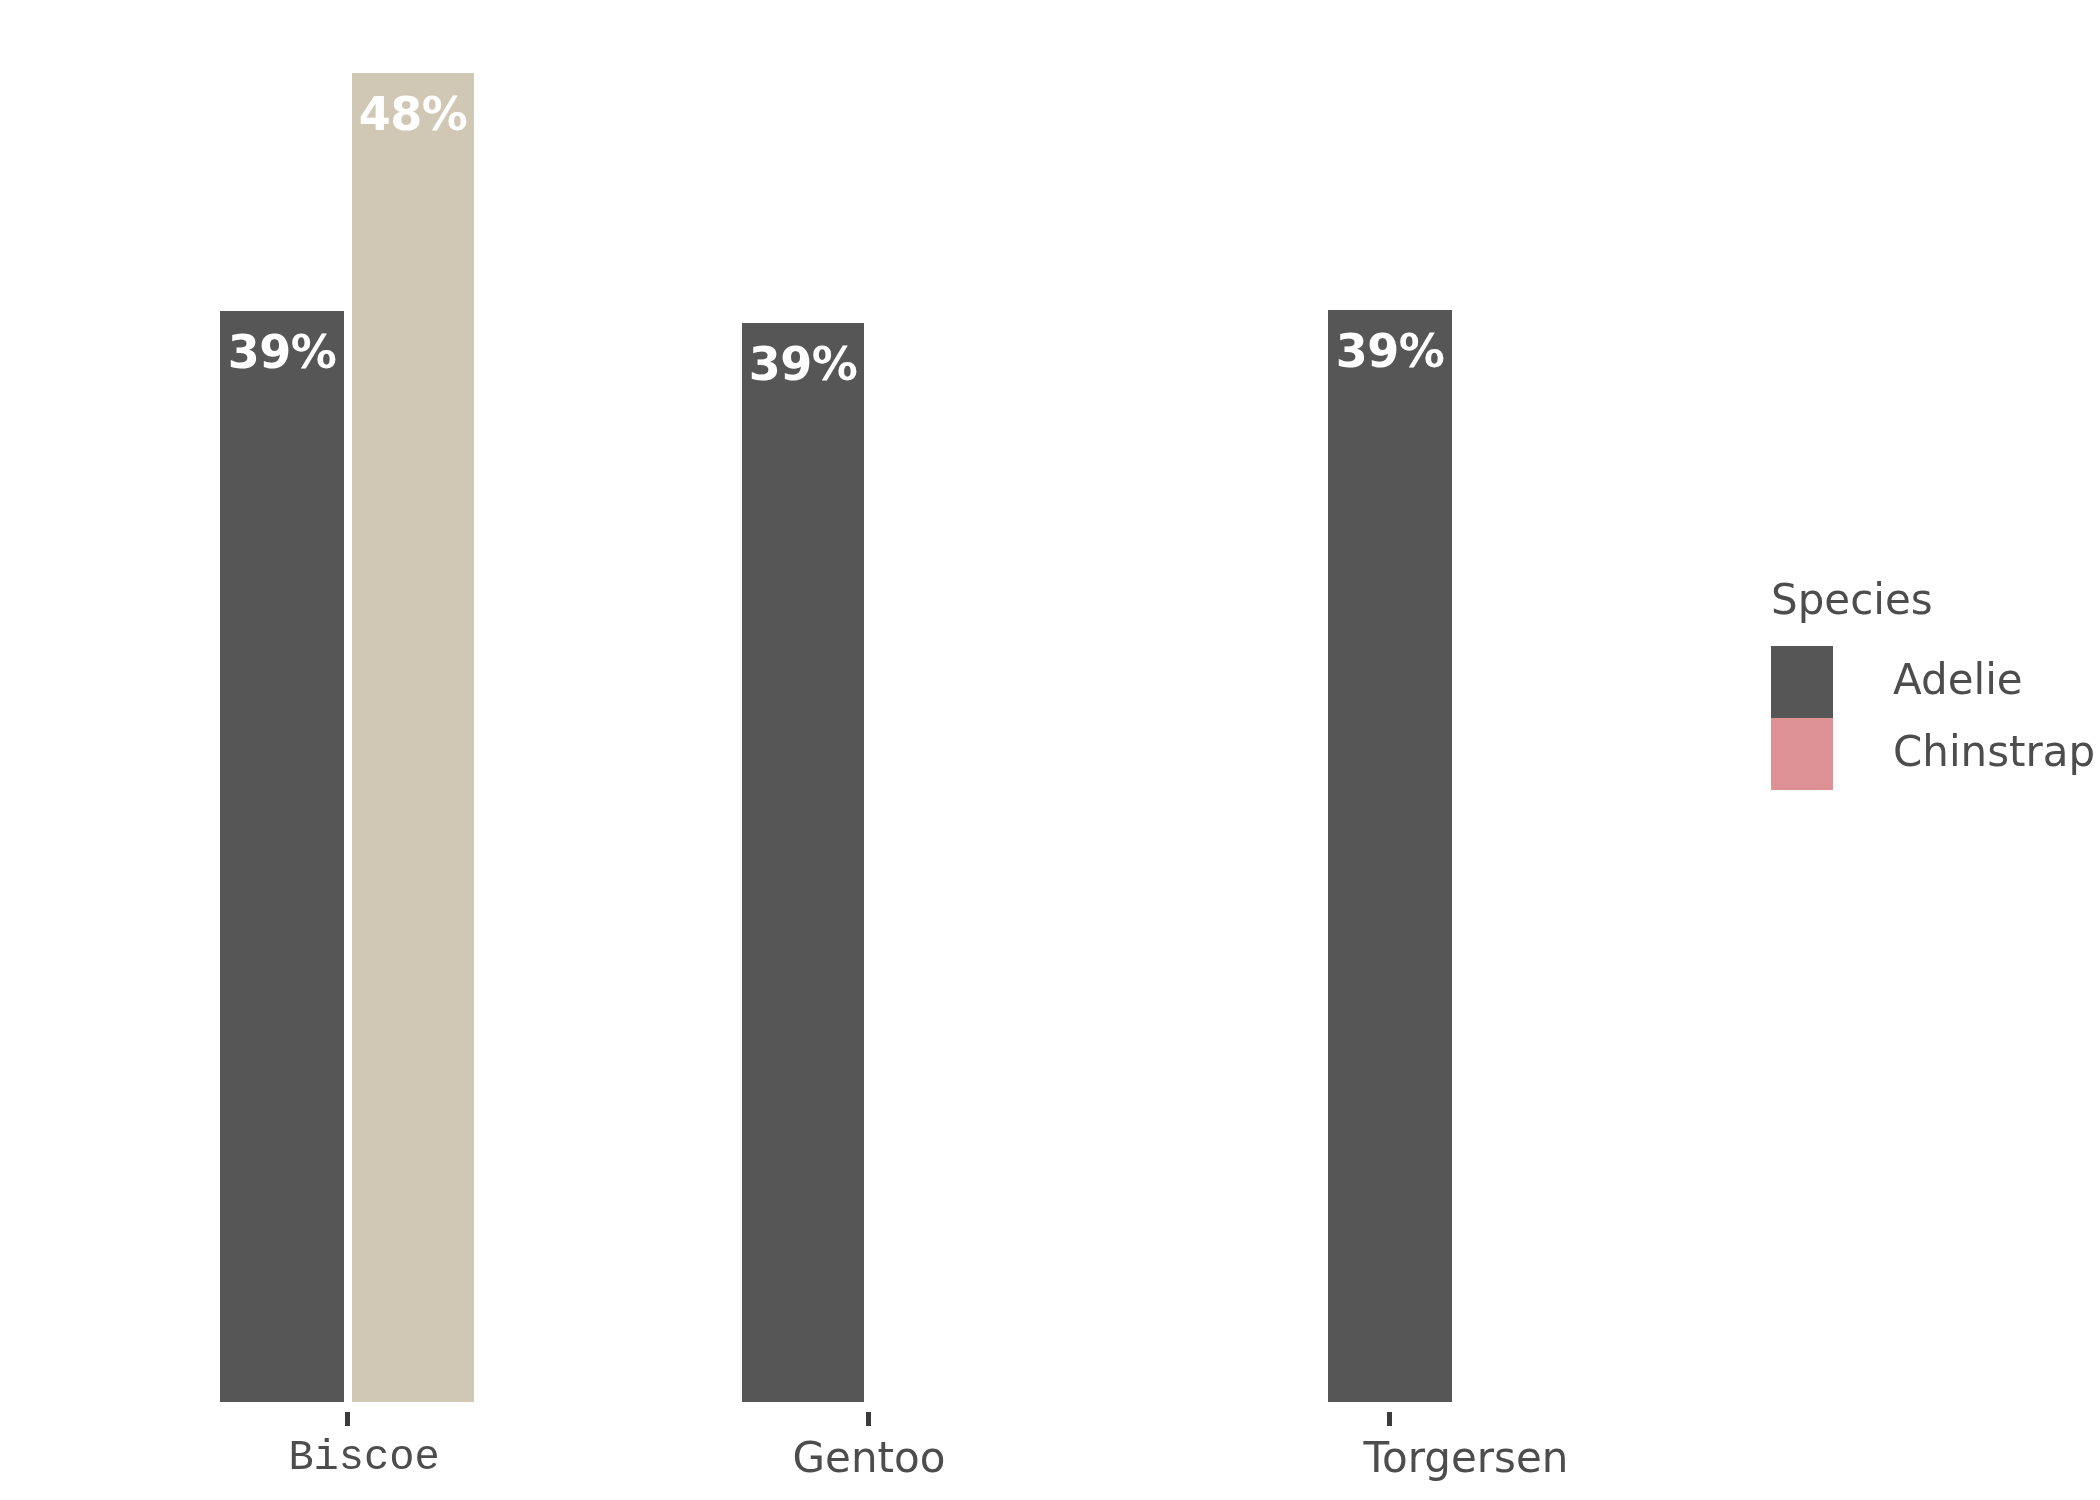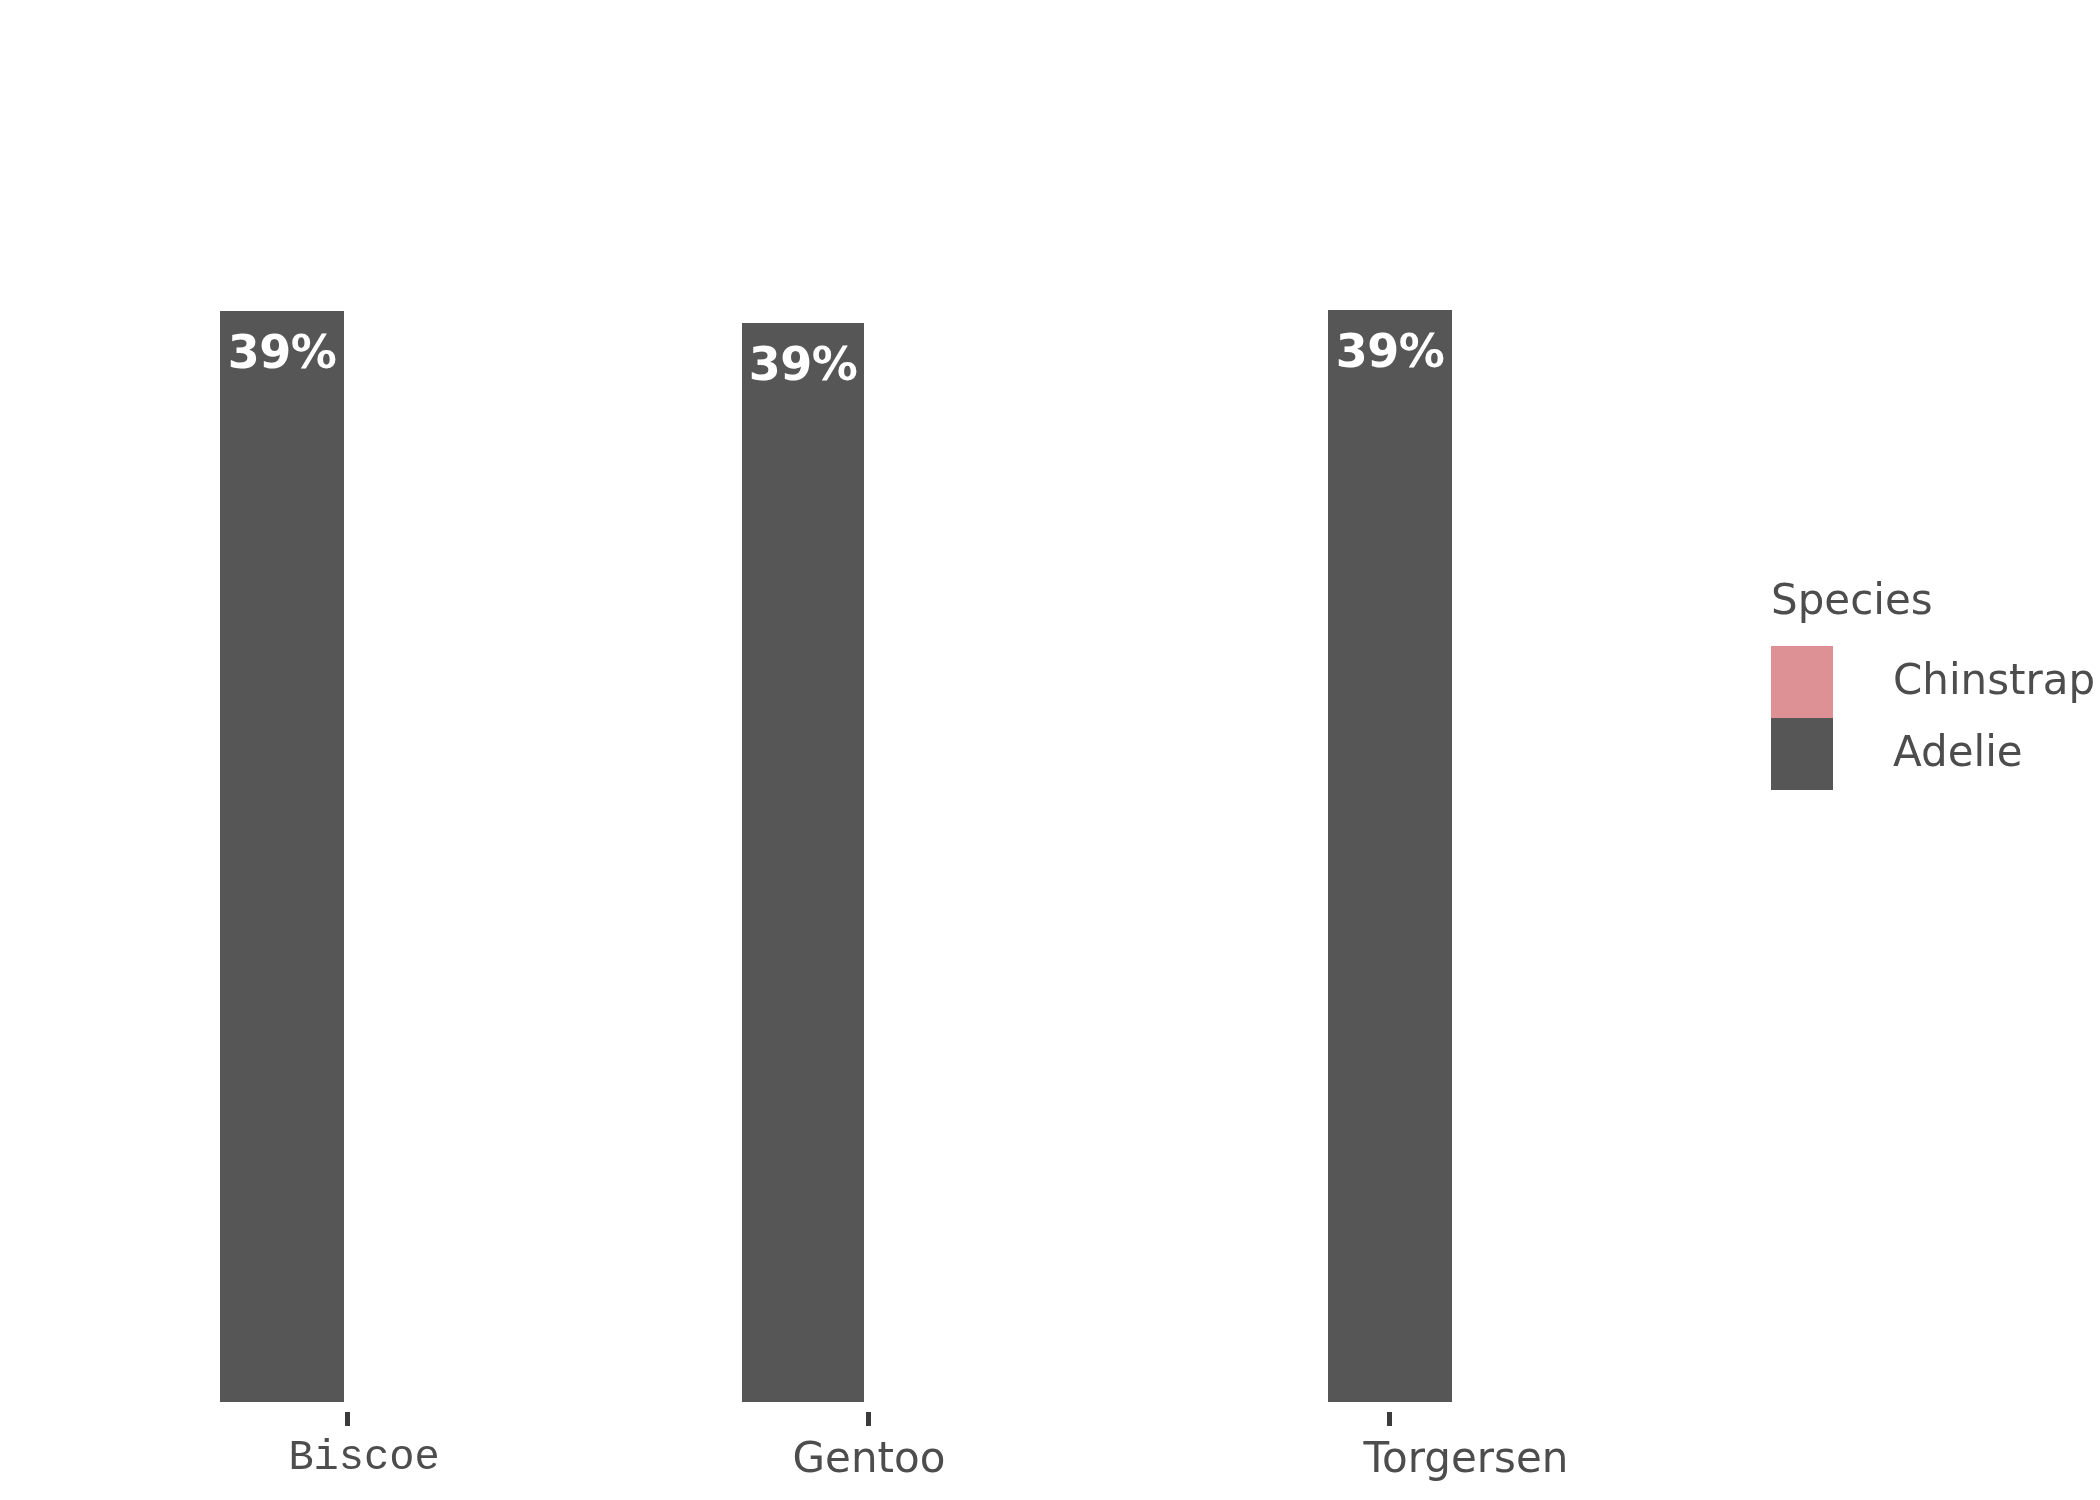--- a/index.html
+++ b/index.html
@@ -119,20 +119,23 @@
 <body>
 
 <div id="chart-root">
 
   <div class="plot-area">
 
     <div class="bar" style="left:220px; top:311px; width:124px; height:1091px; background:#565656;">
       <span class="bar-value-label">39%</span>
     </div>
 
+    <div class="bar" style="left:352px; top:73px; width:122px; height:1329px; background:#d0c8b4;">
+      <span class="bar-value-label">48%</span>
+    </div>
 
     <div class="bar" style="left:742px; top:323px; width:122px; height:1079px; background:#565656;">
       <span class="bar-value-label">39%</span>
     </div>
 
 
     <div class="bar" style="left:1328px; top:310px; width:124px; height:1092px; background:#565656;">
       <span class="bar-value-label">39%</span>
     </div>
 
@@ -150,24 +153,24 @@
     <div class="x-tick-label" style="left:1466px;">Torgersen</div>
 
   </div>
 
   <div class="legend">
 
     <div class="legend-title">Species</div>
 
 
     <div class="legend-row">
-      <span class="legend-swatch" style="background:#de9194;"></span>
-      <span class="legend-label">Chinstrap</span>
+      <span class="legend-swatch" style="background:#565656;"></span>
+      <span class="legend-label">Adelie</span>
     </div>
 
     <div class="legend-row">
-      <span class="legend-swatch" style="background:#565656;"></span>
-      <span class="legend-label">Adelie</span>
+      <span class="legend-swatch" style="background:#de9194;"></span>
+      <span class="legend-label">Chinstrap</span>
     </div>
 
   </div>
 
 </div>
 
 </body></html>

